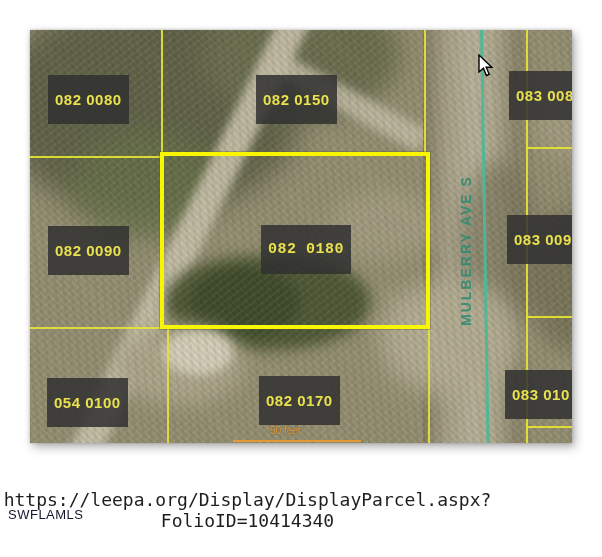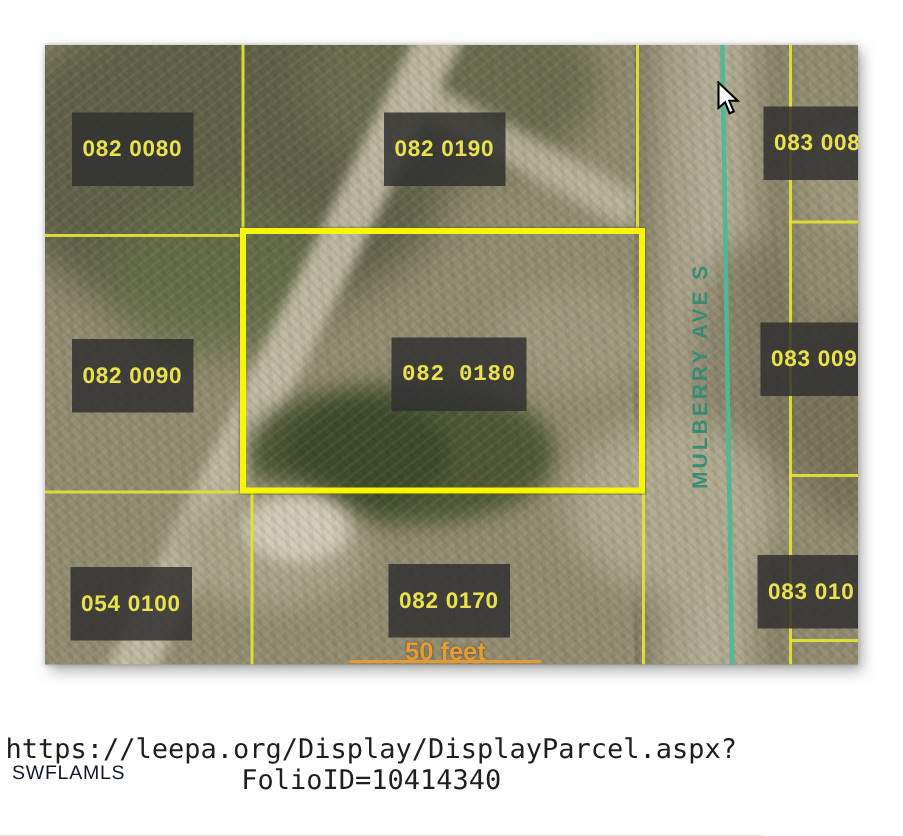--- a/index.html
+++ b/index.html
@@ -73,21 +73,21 @@
   .pl-0190{left:226px;top:45px;}
   .pl-008x{left:479px;top:41px;}
   .pl-0090{left:18px;top:196px;}
   .pl-0180{left:231px;top:195px;font-family:Liberation Mono, monospace;}
   .pl-009x{left:477px;top:185px;}
   .pl-0100{left:17px;top:348px;}
   .pl-0170{left:229px;top:346px;}
   .pl-010x{left:475px;top:340px;text-align:right;}
 
   
-  .scale-text{left:240px;top:395px;color:#e79b33;font-weight:700;font-size:17px;
+  .scale-text{left:240px;top:395px;color:#e79b33;font-weight:400;font-size:10px;
     text-shadow:0 0 2px rgba(0,0,0,.45);}
   .scale-bar{left:203px;top:410px;width:128px;height:2px;background:#e79b33;opacity:.95;}
 
   
   .cursor{left:448px;top:24px;width:16px;height:24px;}
 
   
   .caption{position:absolute;left:0;top:489px;width:495px;text-align:center;
     font-family:"DejaVu Sans Mono","Liberation Mono",monospace;
     font-size:18px;line-height:21px;color:#1e1e1e;}
@@ -126,21 +126,21 @@
   <div class="layer pline h-148e"></div>
   <div class="layer pline h-317e"></div>
   <div class="layer pline h-427e"></div>
 
   <div class="layer street-line"></div>
   <div class="layer street-name">MULBERRY AVE S</div>
 
   <div class="layer selected-parcel"></div>
 
   <div class="parcel-label pl-0080">082 0080</div>
-  <div class="parcel-label pl-0190">082 0190</div>
+  <div class="parcel-label pl-0190">082 0150</div>
   <div class="parcel-label pl-008x">083 008</div>
   <div class="parcel-label pl-0090">082 0090</div>
   <div class="parcel-label pl-0180">082 0180</div>
   <div class="parcel-label pl-009x">083 009</div>
   <div class="parcel-label pl-0100">054 0100</div>
   <div class="parcel-label pl-0170">082 0170</div>
   <div class="parcel-label pl-010x">083 010</div>
 
   <div class="layer scale-text">50 feet</div>
   <div class="layer scale-bar"></div>

